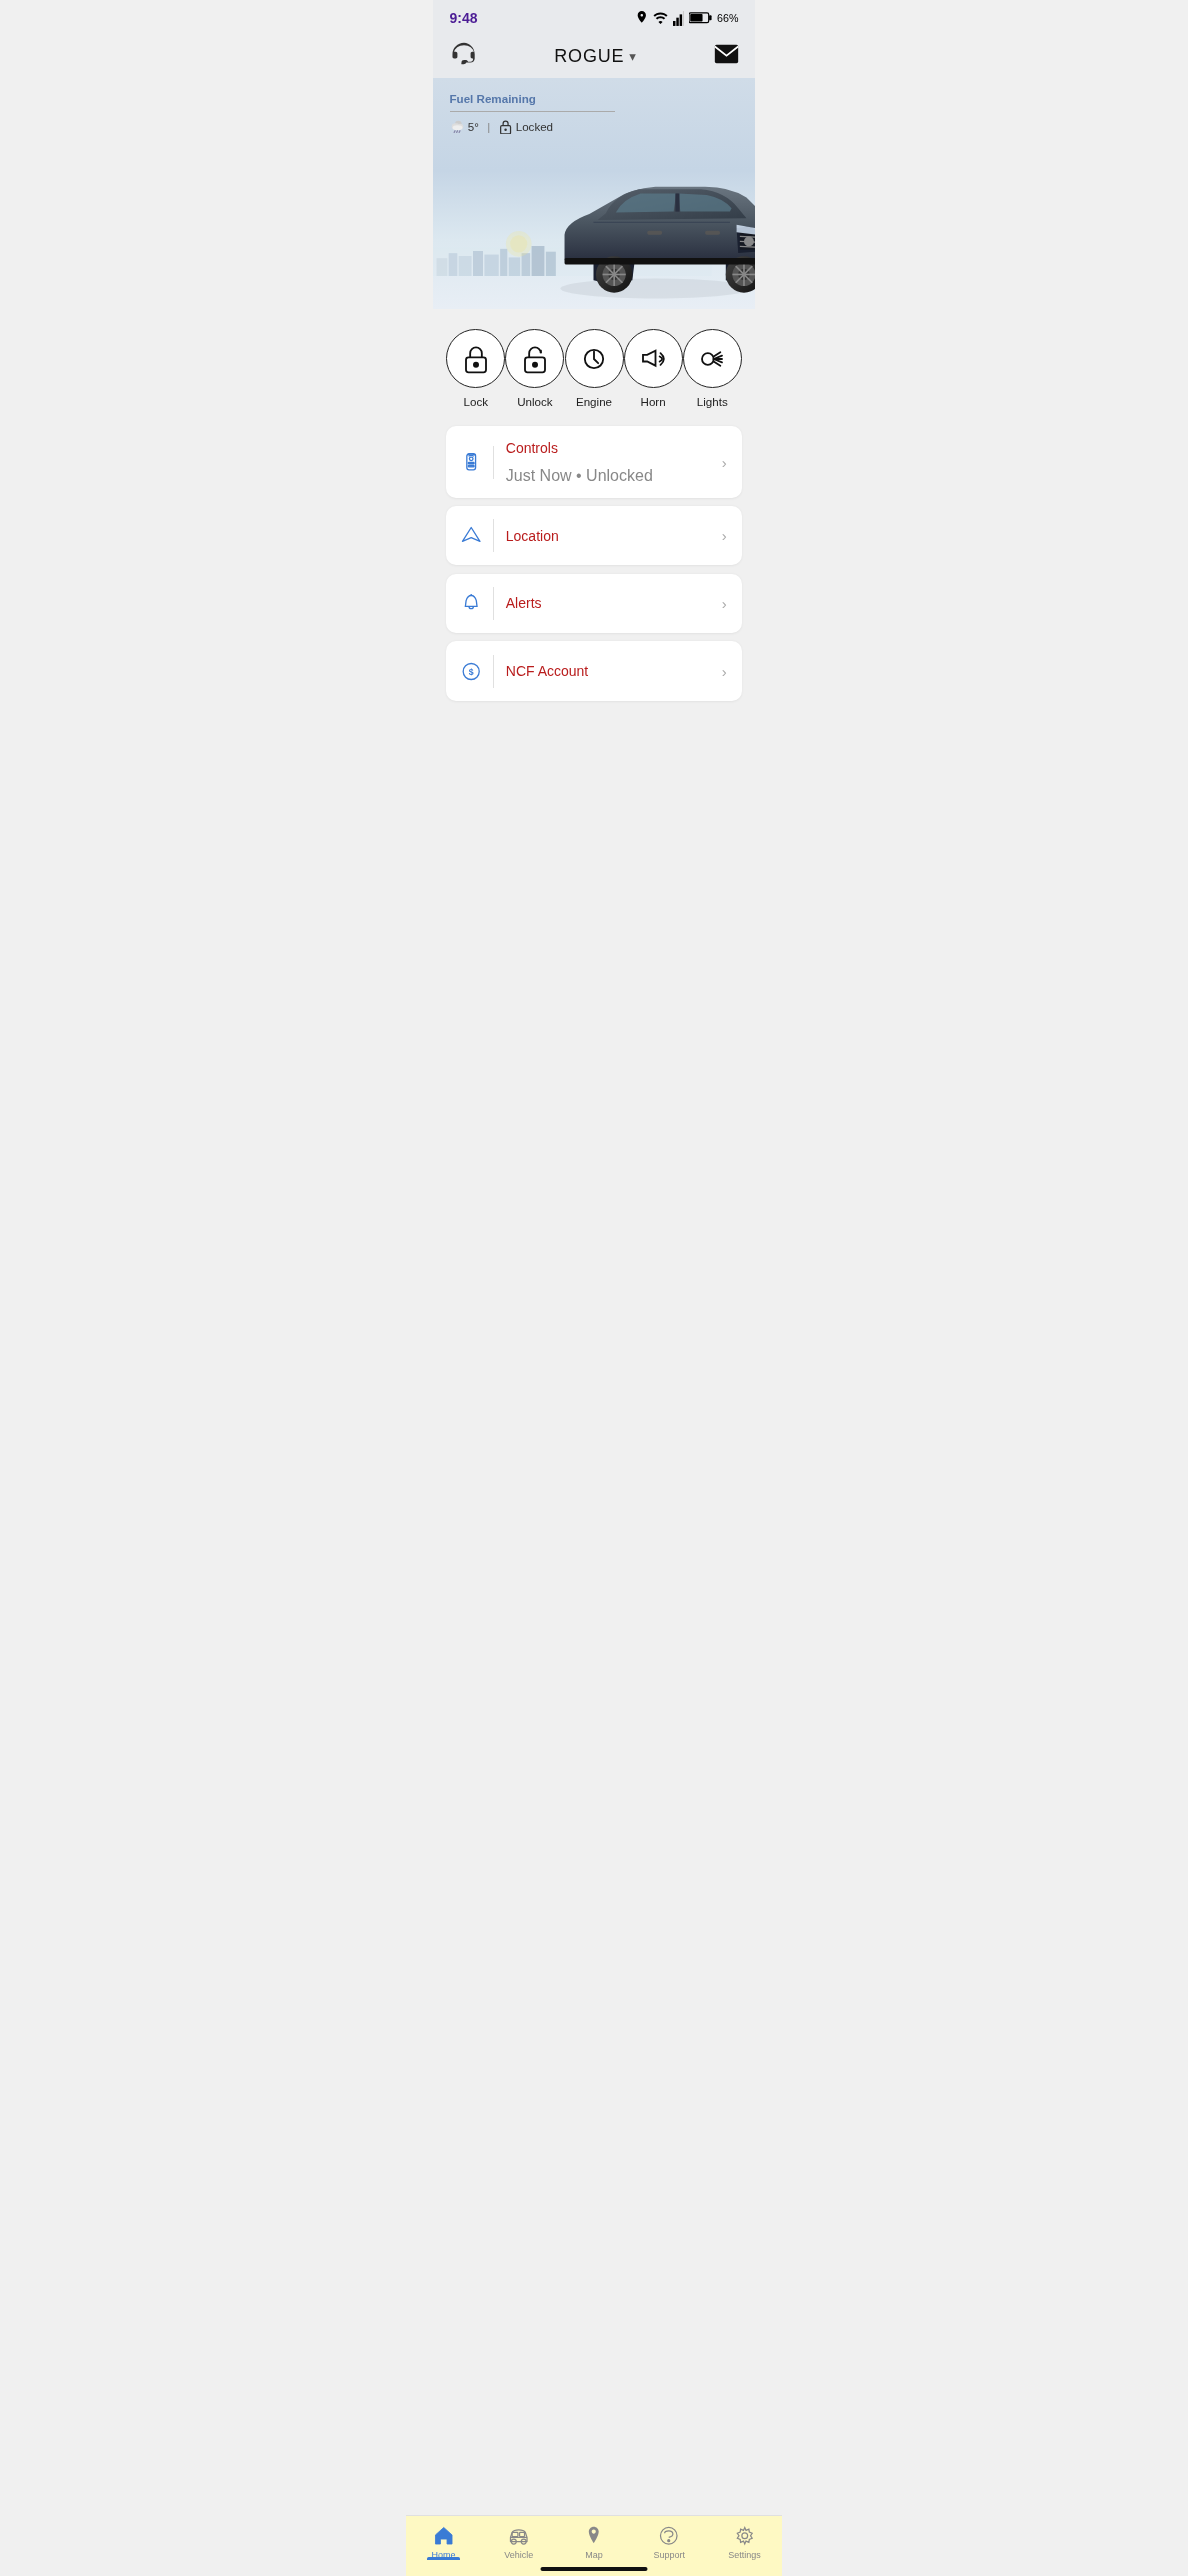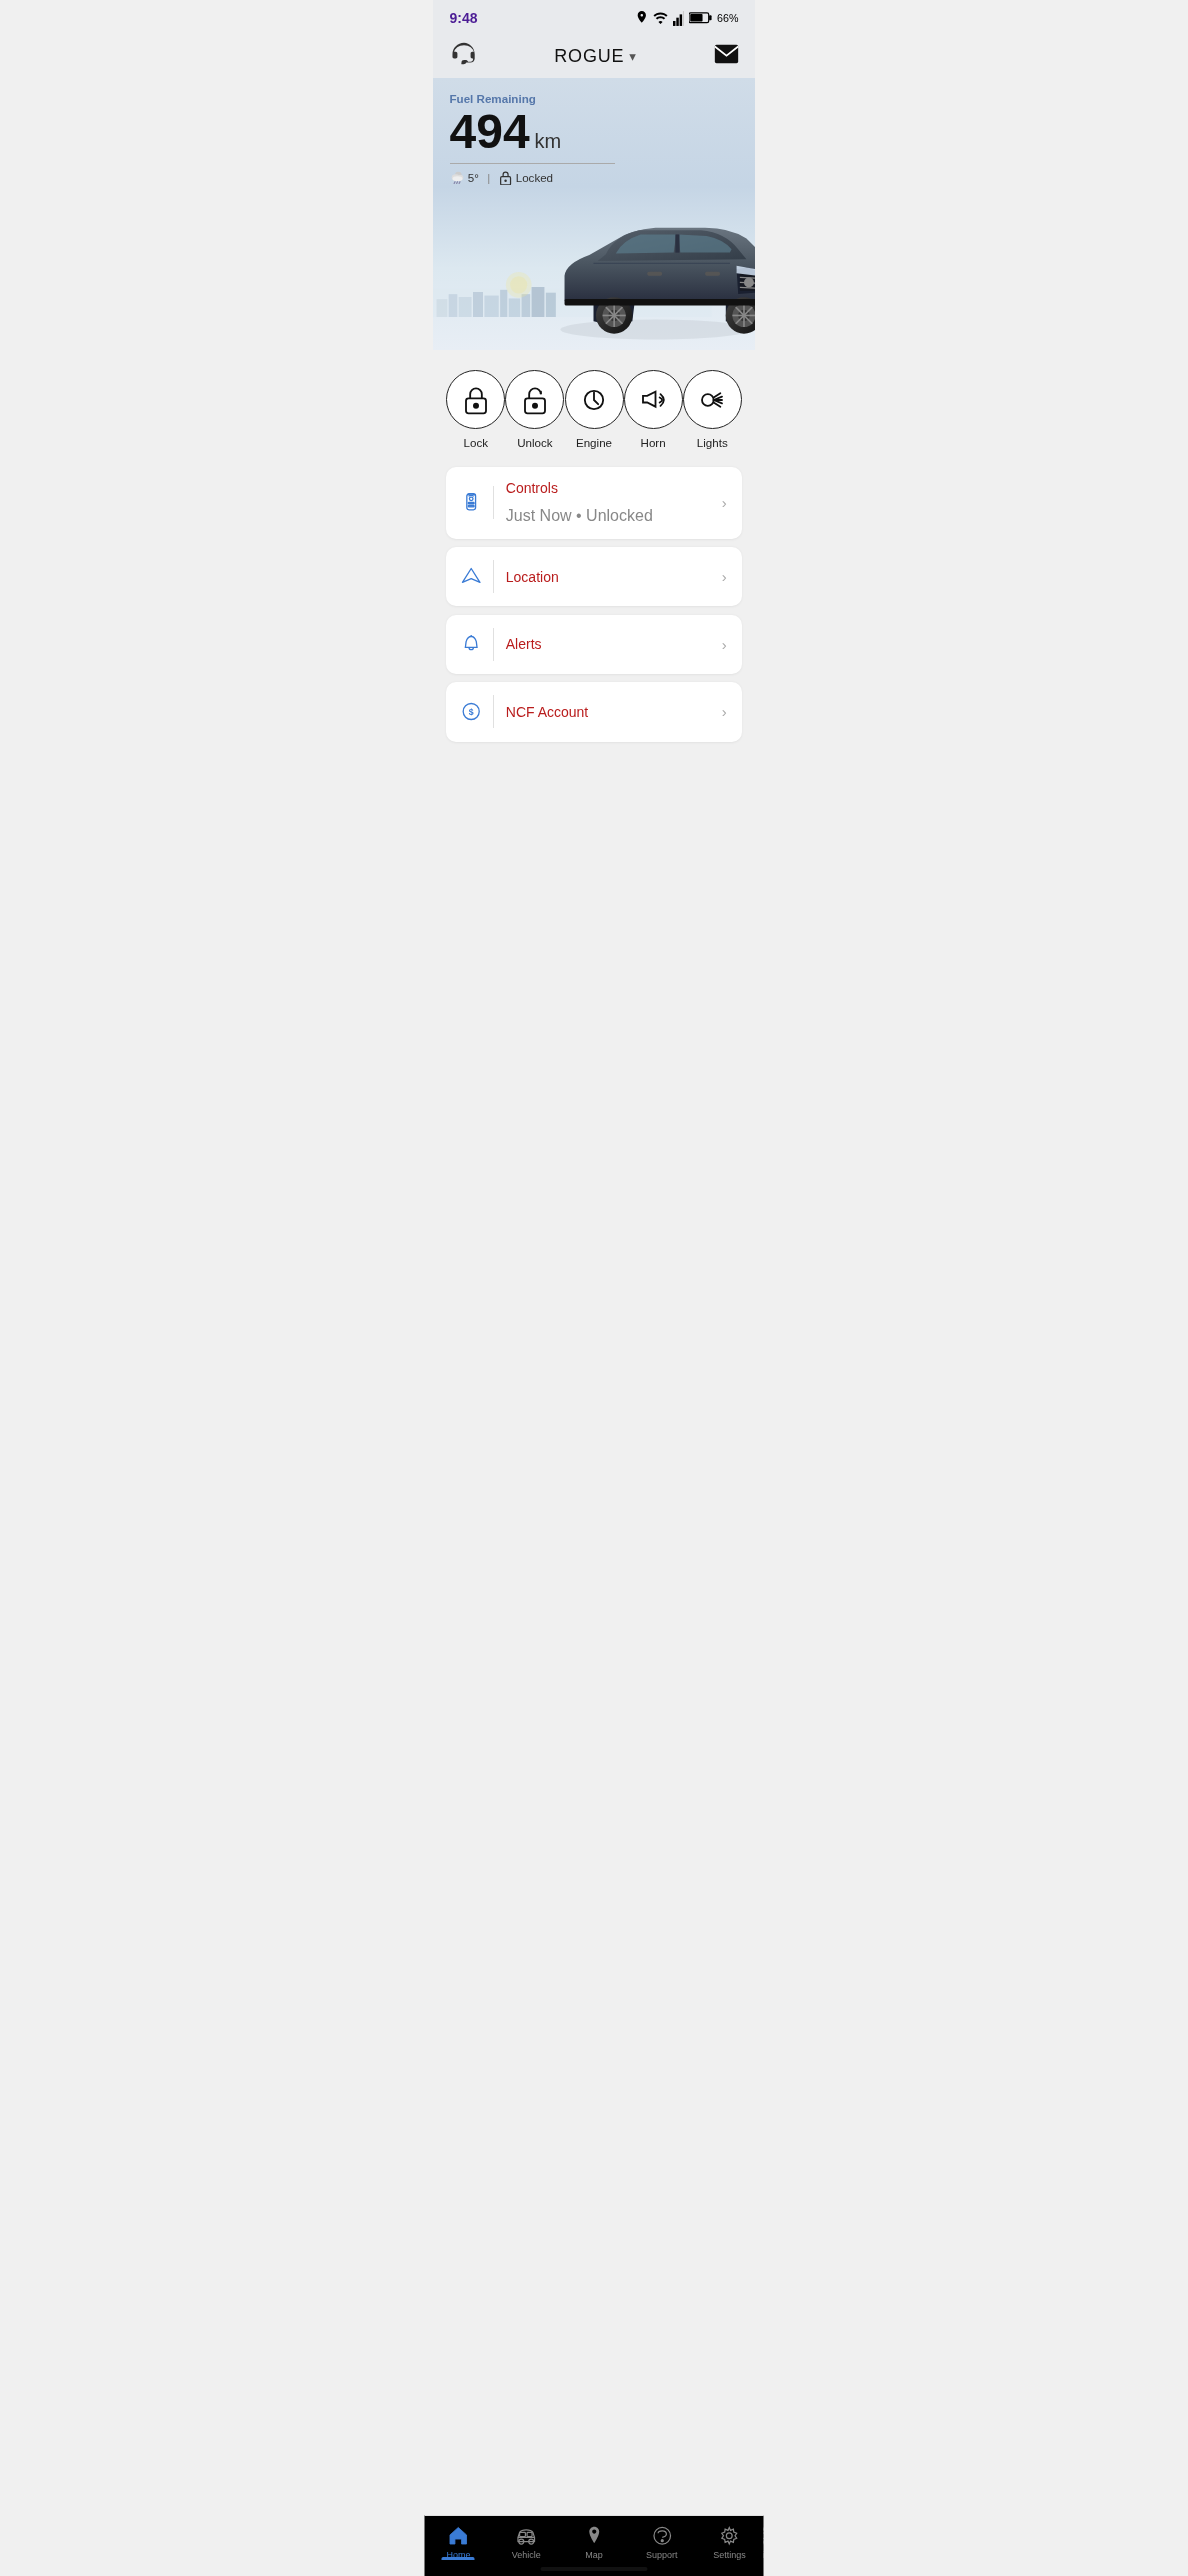--- a/index.html
+++ b/index.html
@@ -230,22 +230,22 @@
       font-size: 15px;
       color: #aaa;
     }
 
     
     .bottom-nav {
       position: fixed;
       bottom: 0;
       left: 50%;
       transform: translateX(-50%);
-      width: 339px;
-      background: #000000;
+      width: 376px;
+      background: #fef9c3;
       border-top: 0.8px solid #e0e0e0;
       display: flex;
       justify-content: space-around;
       align-items: center;
       padding: 8.3px 0 16.5px;
       z-index: 100;
     }
     .nav-item {
       display: flex;
       flex-direction: column;
@@ -431,24 +431,20 @@
 
     <rect x="190" y="95" width="18" height="5" rx="2" fill="#555"></rect>
 
     <rect x="120" y="95" width="18" height="5" rx="2" fill="#555"></rect>
 
     <rect x="20" y="128" width="240" height="8" rx="2" fill="#111"></rect>
   </svg>
 
   <div class="hero-content">
     <div class="fuel-label">Fuel Remaining</div>
-    <div class="fuel-amount">
-      <span style="font-size:48px;font-weight:900;color:#111;">494</span>
-      <span style="font-size:20px;font-weight:400;color:#333;">km</span>
-    </div>
     <div class="fuel-divider"></div>
     <div class="hero-status">
       <div class="weather">
         <svg width="15" height="13.2" viewBox="0 0 18 16">
           <circle cx="10" cy="5" r="4" fill="#ccc"></circle>
           <ellipse cx="7" cy="8" rx="5" ry="4" fill="#ddd"></ellipse>
           <ellipse cx="12" cy="8" rx="4" ry="3.5" fill="#ddd"></ellipse>
           <ellipse cx="9" cy="9.5" rx="6" ry="3" fill="#eee"></ellipse>
 
           <line x1="6" y1="13" x2="5" y2="15" stroke="#88a" stroke-width="1.5" stroke-linecap="round"></line>

